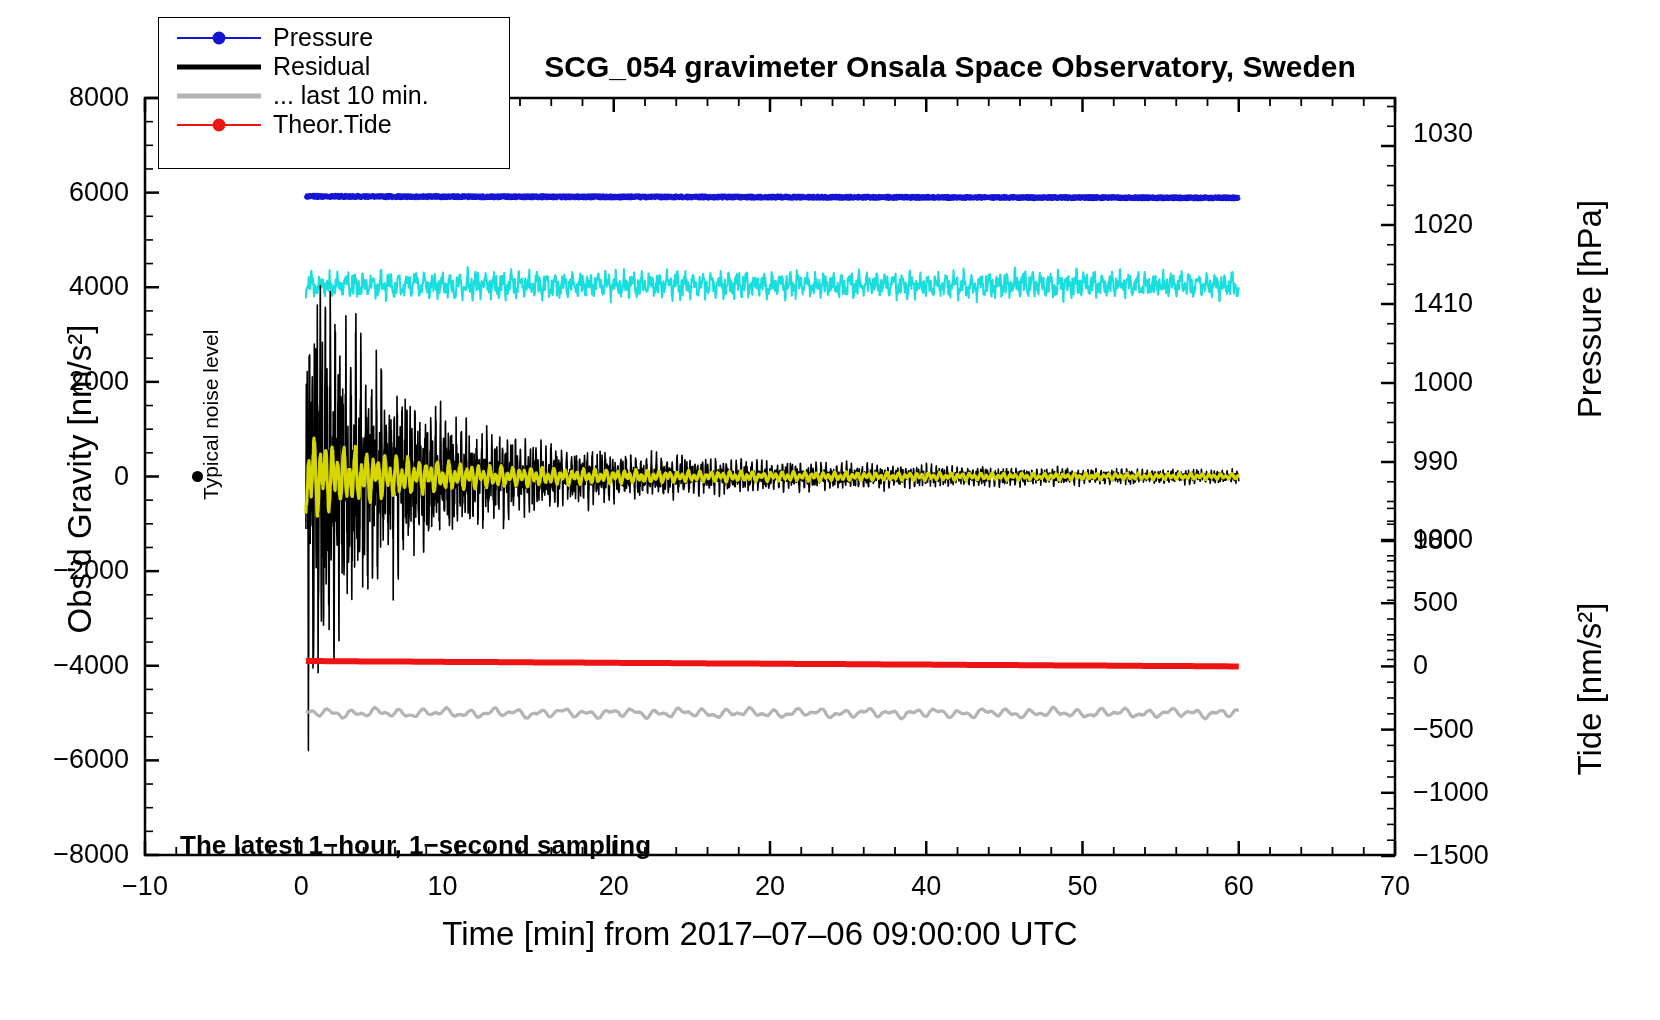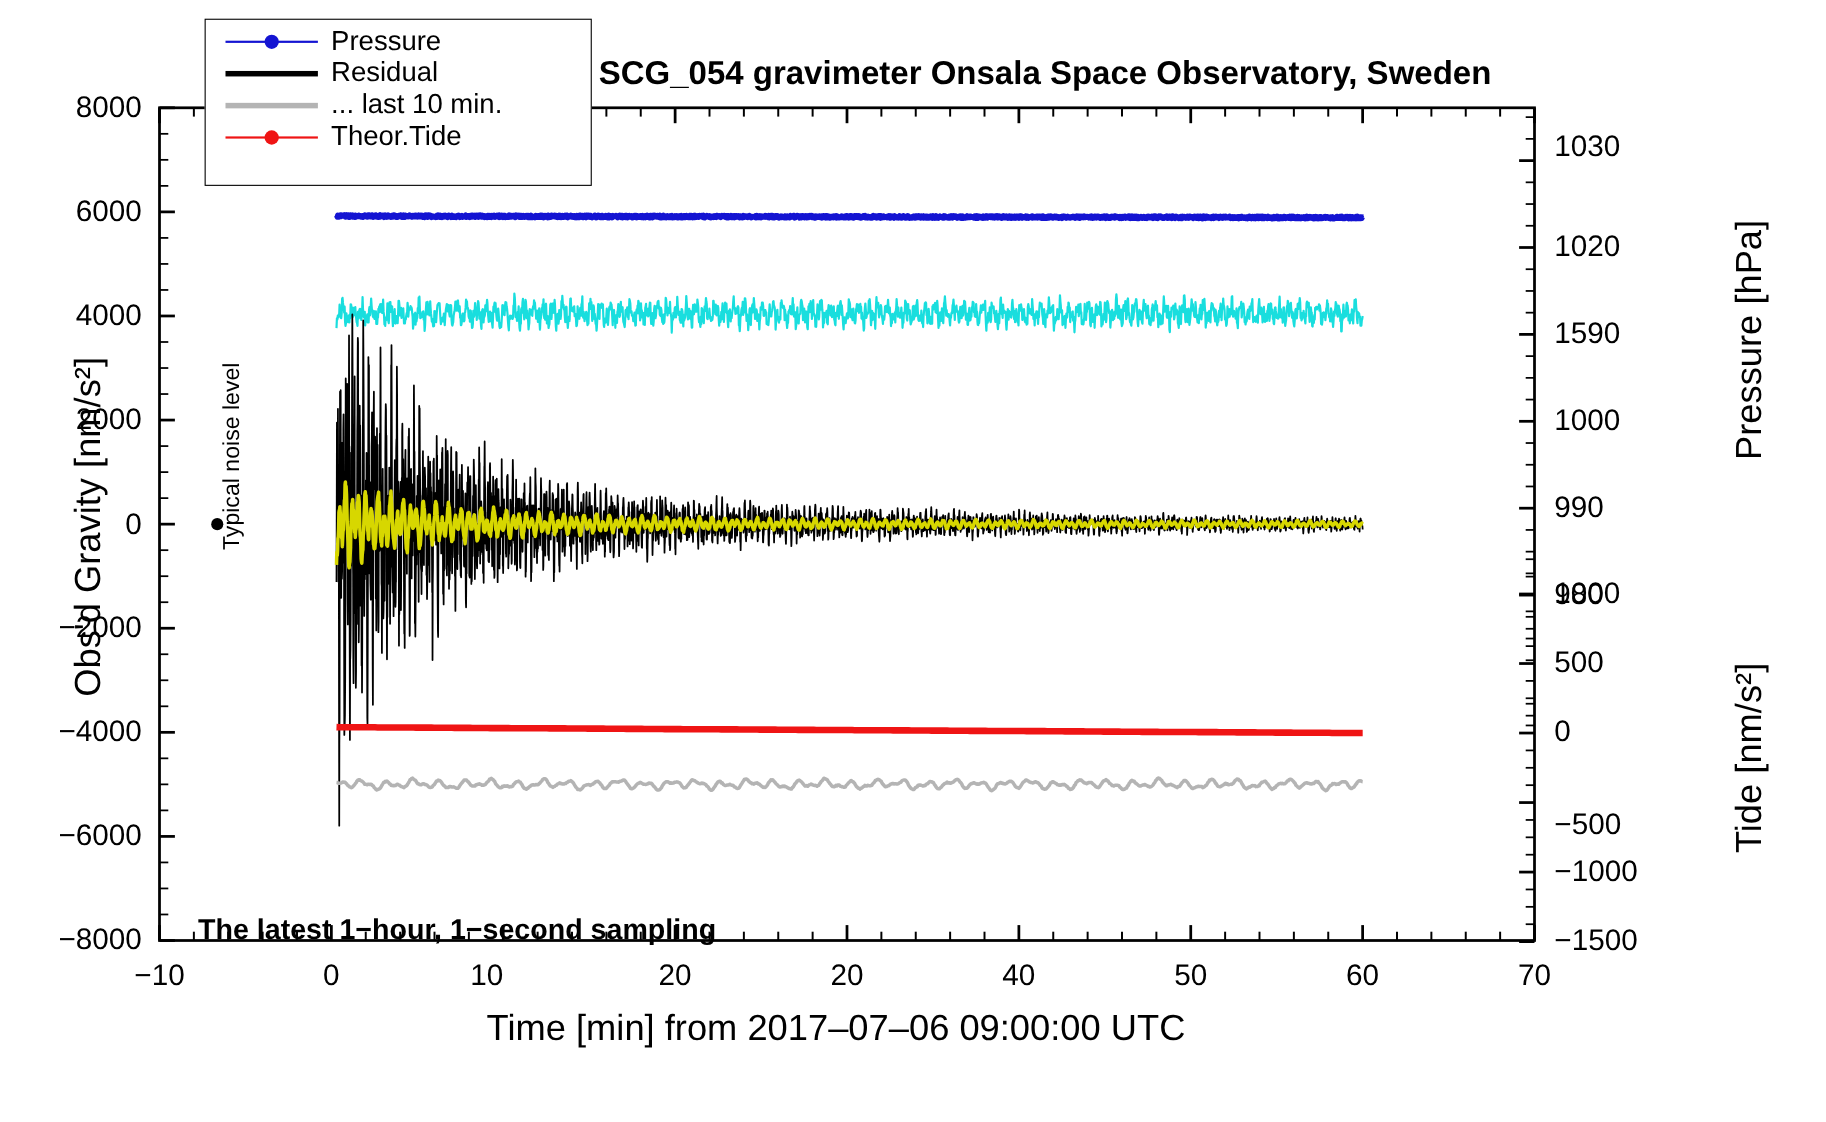--- a/index.html
+++ b/index.html
@@ -10,21 +10,21 @@
 
   .axis-title{position:absolute;font-size:31px;white-space:nowrap;}
   .tick-label{position:absolute;font-size:27px;white-space:nowrap;}
 
   #chart-title{position:absolute;left:520px;top:50px;width:860px;
     text-align:center;font-size:30px;font-weight:bold;white-space:nowrap;}
 
   
   #legend{position:absolute;left:158px;top:17px;width:352px;height:152px;
     border:1.5px solid #000;background:#fff;box-sizing:border-box;
-    padding:5px 0 0 0;z-index:40;margin-left:28px;}
+    padding:5px 0 0 0;z-index:40;}
   .legend-row{height:29px;display:flex;align-items:center;}
   .legend-swatch{width:84px;height:20px;position:relative;margin-left:18px;
     flex:0 0 84px;}
   .legend-swatch .lswline{position:absolute;left:0;top:50%;width:84px;
     transform:translateY(-50%);}
   .legend-swatch .lswdot{position:absolute;left:42px;top:50%;width:13px;
     height:13px;border-radius:50%;transform:translate(-50%,-50%);}
   .legend-label{font-size:25px;margin-left:12px;white-space:nowrap;}
 
   
@@ -246,30 +246,30 @@
       <div class="tick-label" style="top: 365.875px; right: 1531px; text-align: right;">2000</div>
       <div class="tick-label" style="top: 460.5px; right: 1531px; text-align: right;">0</div>
       <div class="tick-label" style="top: 555.125px; right: 1531px; text-align: right;">−2000</div>
       <div class="tick-label" style="top: 649.75px; right: 1531px; ">−4000</div>
       <div class="tick-label" style="top: 744.375px; right: 1531px; text-align: right;">−6000</div>
       <div class="tick-label" style="top: 839px; right: 1531px; text-align: right;">−8000</div>
     </div>
   <div id="ytop-right-labels">
       <div class="tick-label" style="top: 118px; left: 1413px;">1030</div>
       <div class="tick-label" style="top: 209px; left: 1413px;">1020</div>
-      <div class="tick-label" style="top: 288px; left: 1413px;">1590</div>
+      <div class="tick-label" style="top: 288px; left: 1413px;">1410</div>
       <div class="tick-label" style="top: 367px; left: 1413px;">1000</div>
       <div class="tick-label" style="top: 446px; left: 1413px;">990</div>
       <div class="tick-label" style="top: 525px; left: 1413px;">980</div>
     </div>
   <div id="ybot-right-labels">
       <div class="tick-label" style="top: 524px; left: 1413px;">1000</div>
       <div class="tick-label" style="top: 587.2px; left: 1413px;">500</div>
       <div class="tick-label" style="top: 650.4px; left: 1413px;">0</div>
-      <div class="tick-label" style="top: 713.6px; left: 1413px; margin-top: 20px;">−500</div>
+      <div class="tick-label" style="top: 713.6px; left: 1413px;">−500</div>
       <div class="tick-label" style="top: 776.8px; left: 1413px;">−1000</div>
       <div class="tick-label" style="top: 840px; left: 1413px;">−1500</div>
     </div>
   <div id="x-labels">
       <div class="tick-label" style="top: 871px; left: 115px; width: 60px; text-align: center;">−10</div>
       <div class="tick-label" style="top: 871px; left: 271.25px; width: 60px; text-align: center;">0</div>
       <div class="tick-label" style="top: 871px; left: 427.5px; width: 60px; text-align: left;">10</div>
       <div class="tick-label" style="top: 871px; left: 583.75px; width: 60px; text-align: center;">20</div>
       <div class="tick-label" style="top: 871px; left: 740px; width: 60px; text-align: center;">20</div>
       <div class="tick-label" style="top: 871px; left: 896.25px; width: 60px; text-align: center;">40</div>

